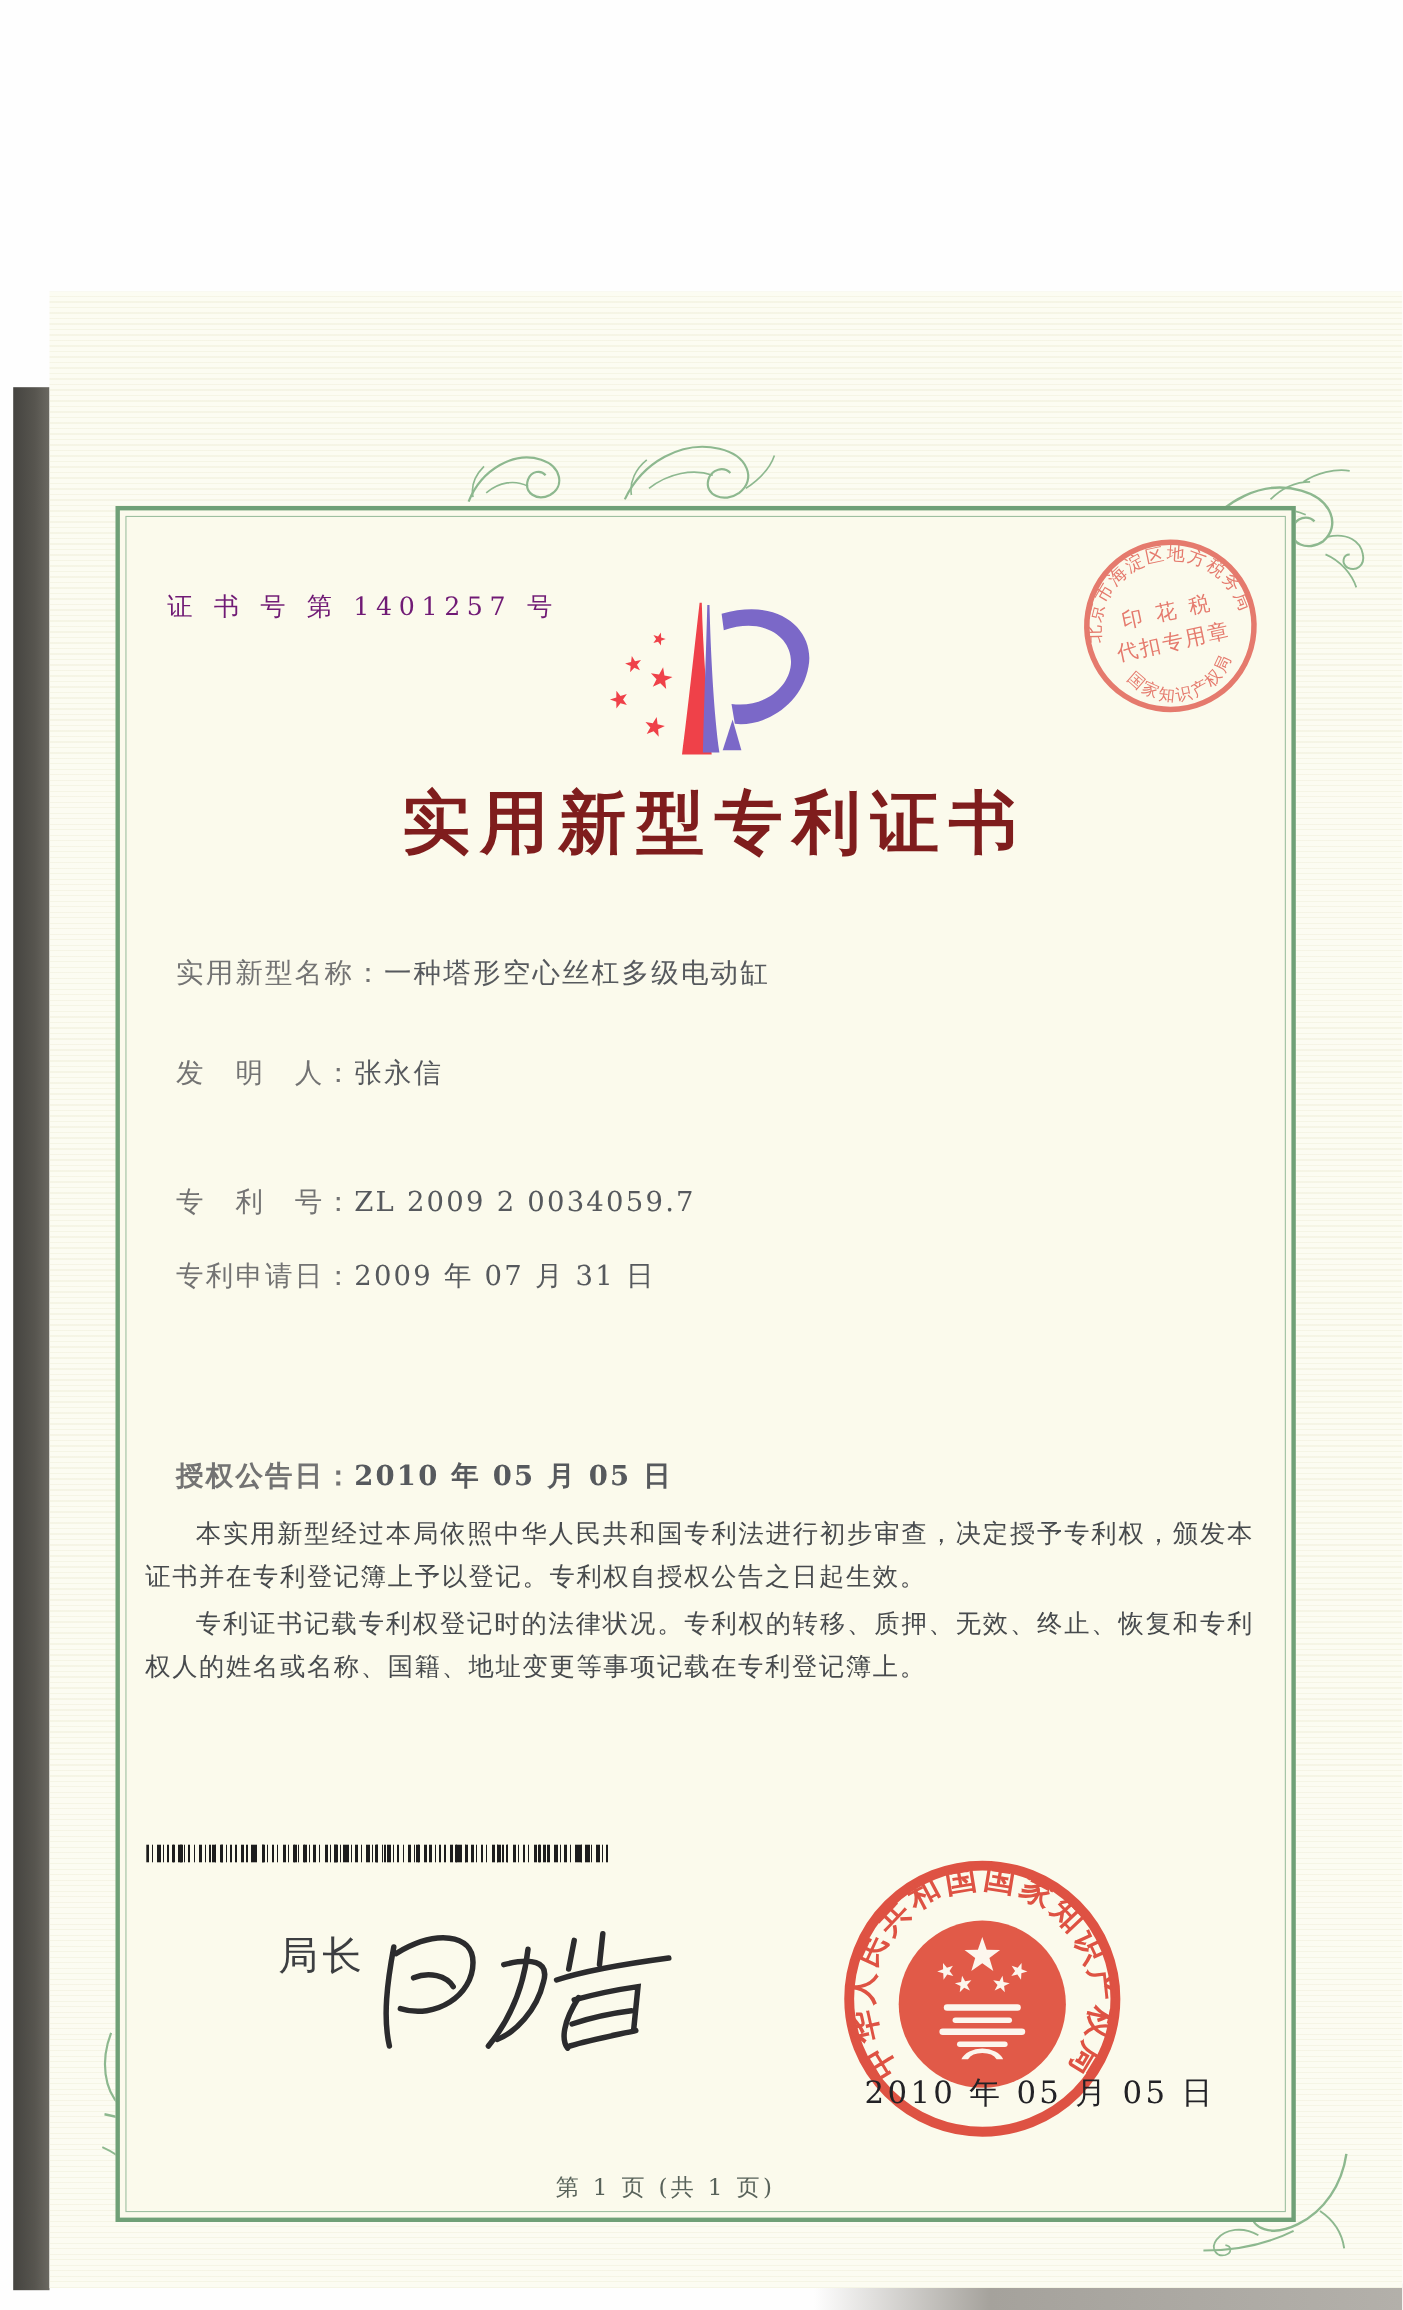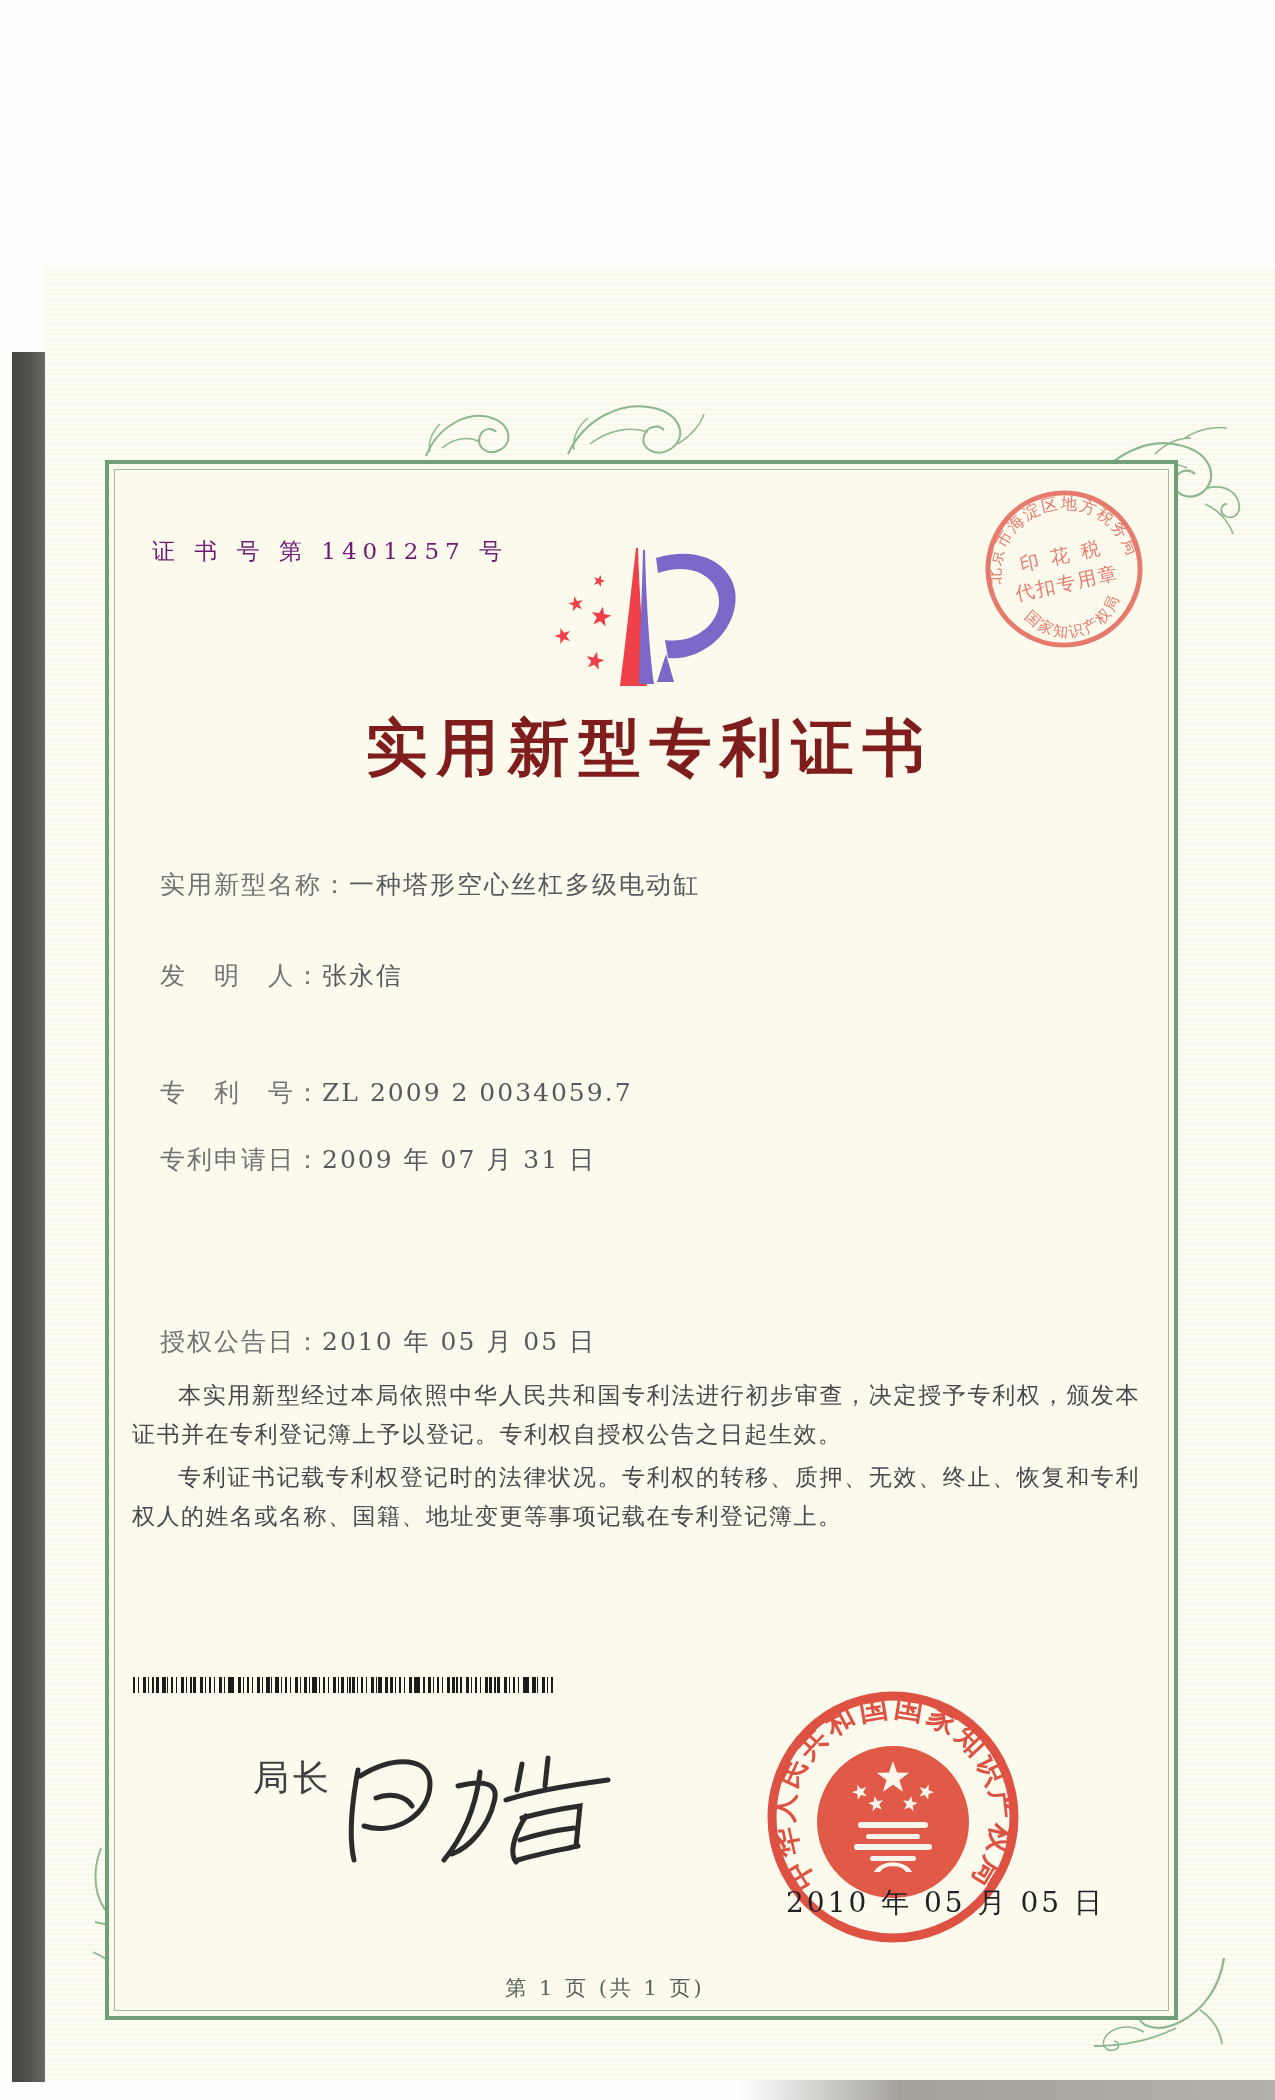--- a/index.html
+++ b/index.html
@@ -27,21 +27,21 @@
   
   .cert-no{position:absolute;left:152px;top:536px;font-size:23px;color:#701a75;
     letter-spacing:6px;}
   
   .logo{position:absolute;left:535px;top:520px;width:230px;height:182px;}
   
   .title{position:absolute;left:105px;top:706px;width:1065px;text-align:center;
     font-size:62px;font-weight:bold;color:#7f1d1d;letter-spacing:9px;margin-left:12px;}
   
   .field{position:absolute;left:160px;font-size:25px;color:#56595d;letter-spacing:2px;white-space:nowrap;}
-  .f0{top:868px;} .f1{top:959px;} .f2{top:1076px;} .f3{top:1143px;} .f4{top:1234px;} .f5{top:1325px;}
+  .f0{top:868px;} .f1{top:959px;} .f2{top:1076px;} .f3{top:1143px;} .f4{top:1234px;} .f5{top:1325px;font-weight:bold;}
   .field .lab{color:#737373;}
   
   .body-text{position:absolute;left:128px;top:1372px;width:1016px;
     font-size:23px;line-height:39px;color:#474a4d;letter-spacing:1.5px;text-align:justify;}
   .body-text p{margin:4px;text-indent:2em;}
   
   .barcode{position:absolute;left:133px;top:1677px;width:420px;height:16px;
     background:
      repeating-linear-gradient(90deg,#1c1c1c 0 2px,transparent 2px 5px,#1c1c1c 5px 6px,transparent 6px 10px,#1c1c1c 10px 13px,transparent 13px 15px,#1c1c1c 15px 16px,transparent 16px 19px),
      repeating-linear-gradient(90deg,transparent 0 23px,#1c1c1c 23px 26px,transparent 26px 31px,#1c1c1c 31px 33px,transparent 33px 37px);}

